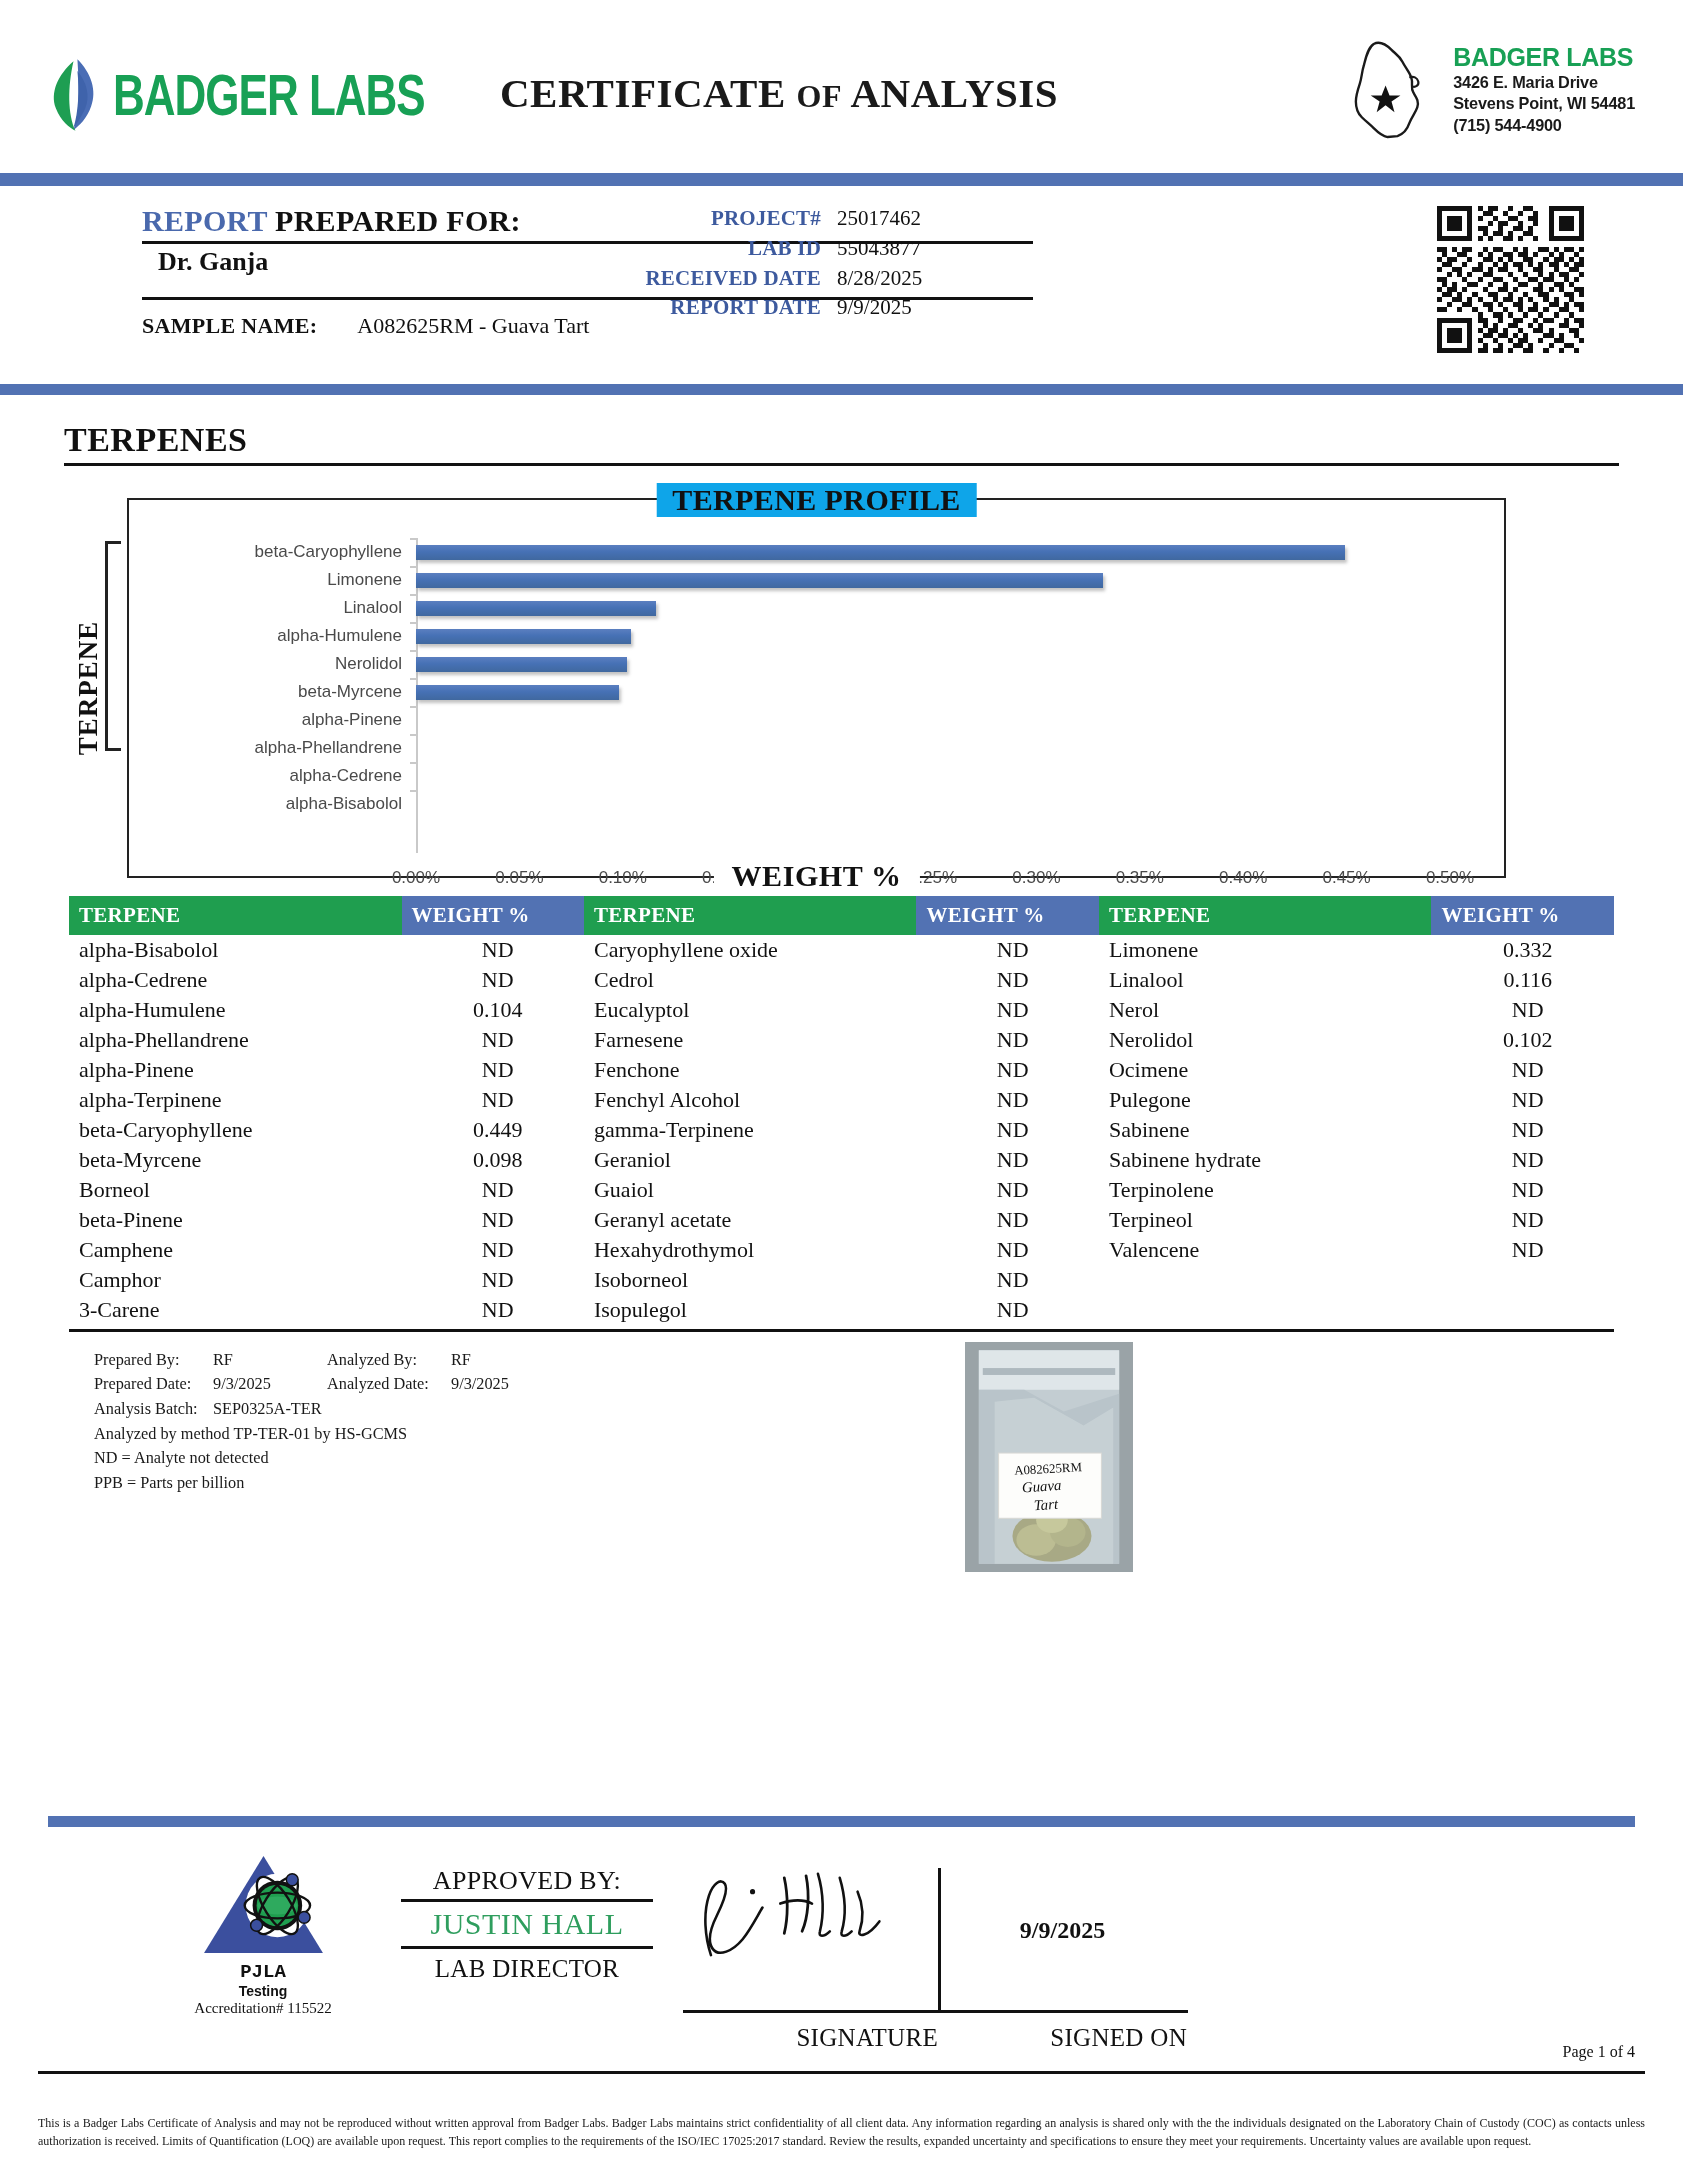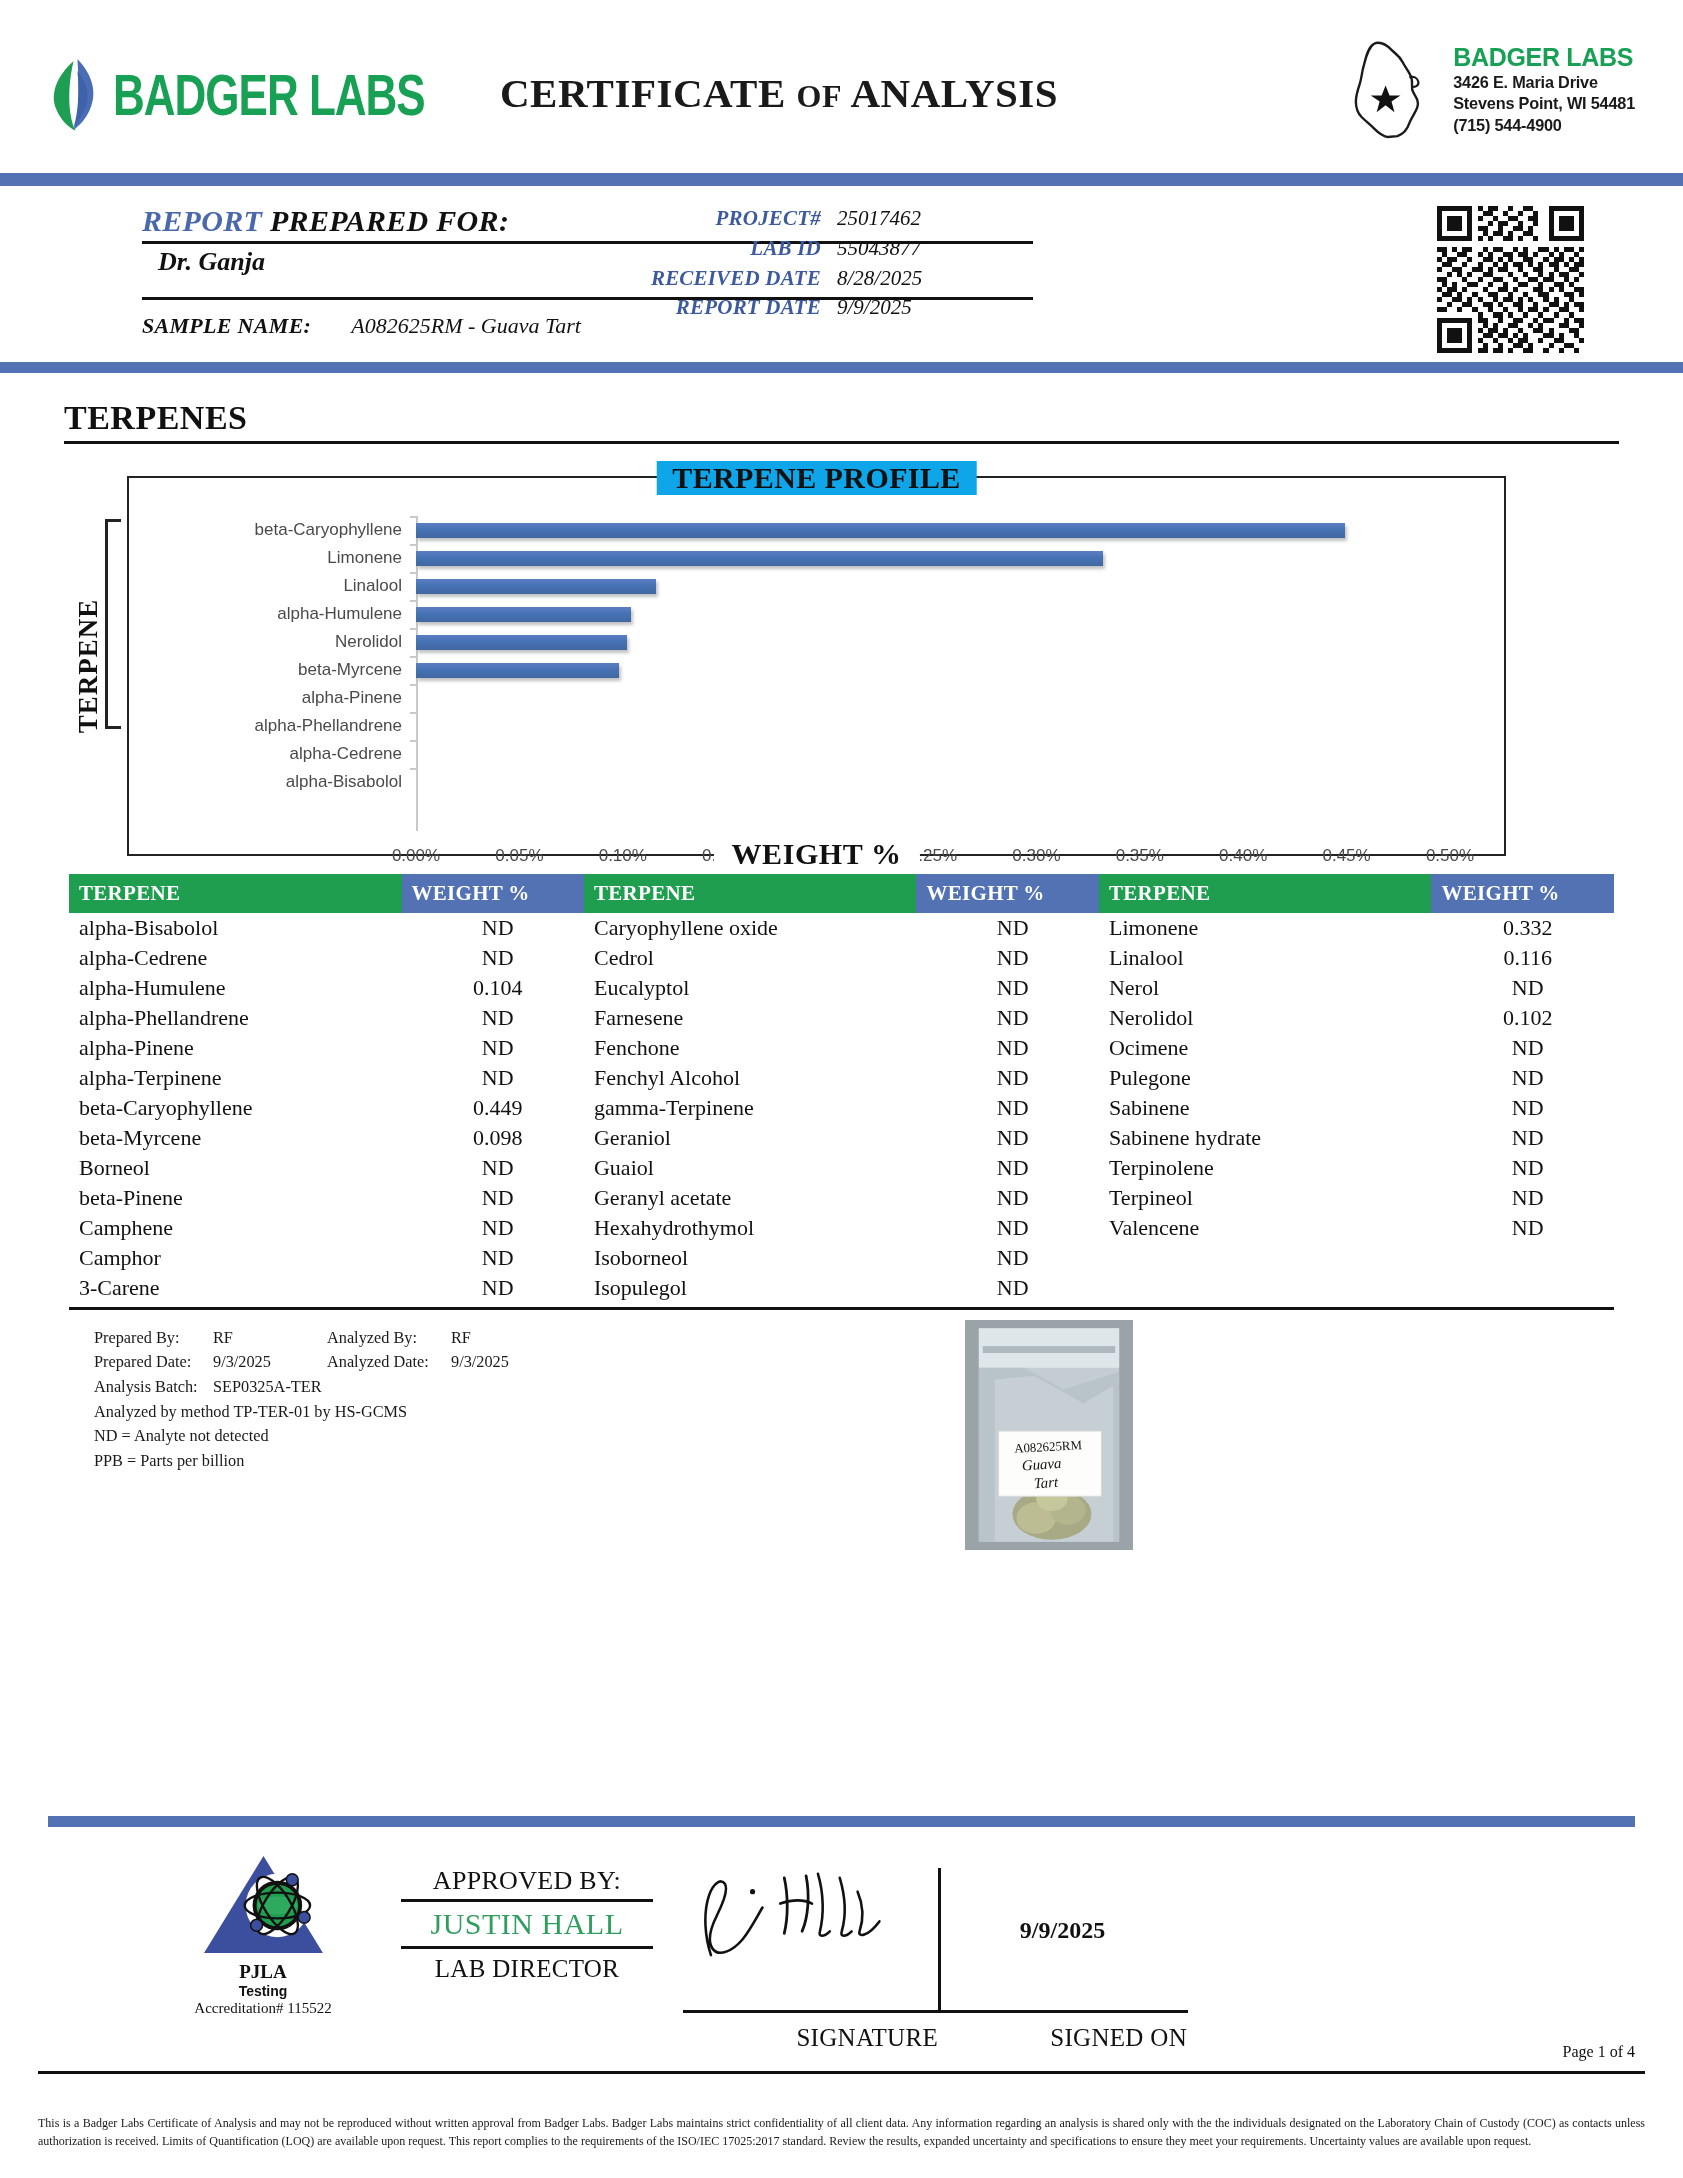--- a/index.html
+++ b/index.html
@@ -31,21 +31,21 @@
   .addr-block { position: absolute; right: 48px; top: 38px; display: flex; align-items: flex-start; }
   .wi-map { width: 107px; height: 105px; position: relative; margin-right: 6px; }
   .addr-text { padding-top: 6px; font-family: "Liberation Sans", sans-serif; }
   .addr-name { font-size: 25px; font-weight: bold; color: #18a055; letter-spacing: -0.3px; line-height: 1.1; }
   .addr-line { font-size: 16.3px; font-weight: bold; color: #1a1a1a; line-height: 1.32; letter-spacing: -0.2px; }
 
   .rule-blue { height: 13px; background: #5272b3; width: 100%; }
   .rule-blue.thin { height: 11px; }
 
   
-  .report-area { position: relative; height: 176px; padding: 0 24px; font-style: italic; }
+  .report-area { position: relative; height: 198px; padding: 0 24px; }
   .prep-for { position: absolute; left: 142px; top: 18px; }
   .prep-for-line1 { font-size: 30px; font-weight: bold; letter-spacing: 0.3px; white-space: nowrap; }
   .prep-for-line1 .rep { color: #4a69ad; }
   .hrule-dark { position: absolute; background: #111; height: 3px; }
   .client-name { position: absolute; left: 158px; top: 61px; font-size: 26px; font-weight: bold; }
   .sample-name-row { position: absolute; left: 142px; top: 127px; display: flex; align-items: baseline; }
   .sample-lbl { font-size: 22px; font-weight: bold; letter-spacing: 0.3px; }
   .sample-val { font-size: 22px; margin-left: 40px; }
 
   .meta-table { position: absolute; right: 733px; top: 18px; text-align: right; }
@@ -128,21 +128,21 @@
   .photo {
     position: absolute; left: 965px; top: 0; width: 168px; height: 230px;
     background: #9aa2a6; overflow: hidden;
   }
 
   
   .footer-rule { position: absolute; left: 48px; right: 48px; bottom: 351px; }
   .footer { position: absolute; left: 0; right: 0; bottom: 0; height: 342px; }
   .pjla { position: absolute; left: 139px; top: 14px; width: 248px; text-align: center; }
   .pjla-logo { width: 127px; height: 109px; margin: 0 auto; position: relative; }
-  .pjla-name { font-family: Liberation Serif, serif; font-size: 19px; font-weight: bold; margin-top: 2px; }
+  .pjla-name { font-family: Liberation Mono, monospace; font-size: 19px; font-weight: bold; margin-top: 2px; }
   .pjla-sub { font-family: "Liberation Sans", sans-serif; font-size: 14px; font-weight: bold; }
   .pjla-acc { font-size: 15px; margin-top: 1px; }
 
   .approve { position: absolute; left: 401px; top: 30px; width: 252px; text-align: center; }
   .approve-lbl { font-size: 26px; letter-spacing: 0.3px; }
   .approve-rule { height: 3px; background: #111; margin: 3px 0; }
   .approve-name { font-size: 30px; color: #2f9e5e; letter-spacing: 0.5px; padding: 2px 0; }
   .approve-role { font-size: 25px; letter-spacing: 0.3px; padding-top: 3px; }
 
   .sigwrap { position: absolute; left: 683px; top: 20px; width: 505px; height: 119px; }

